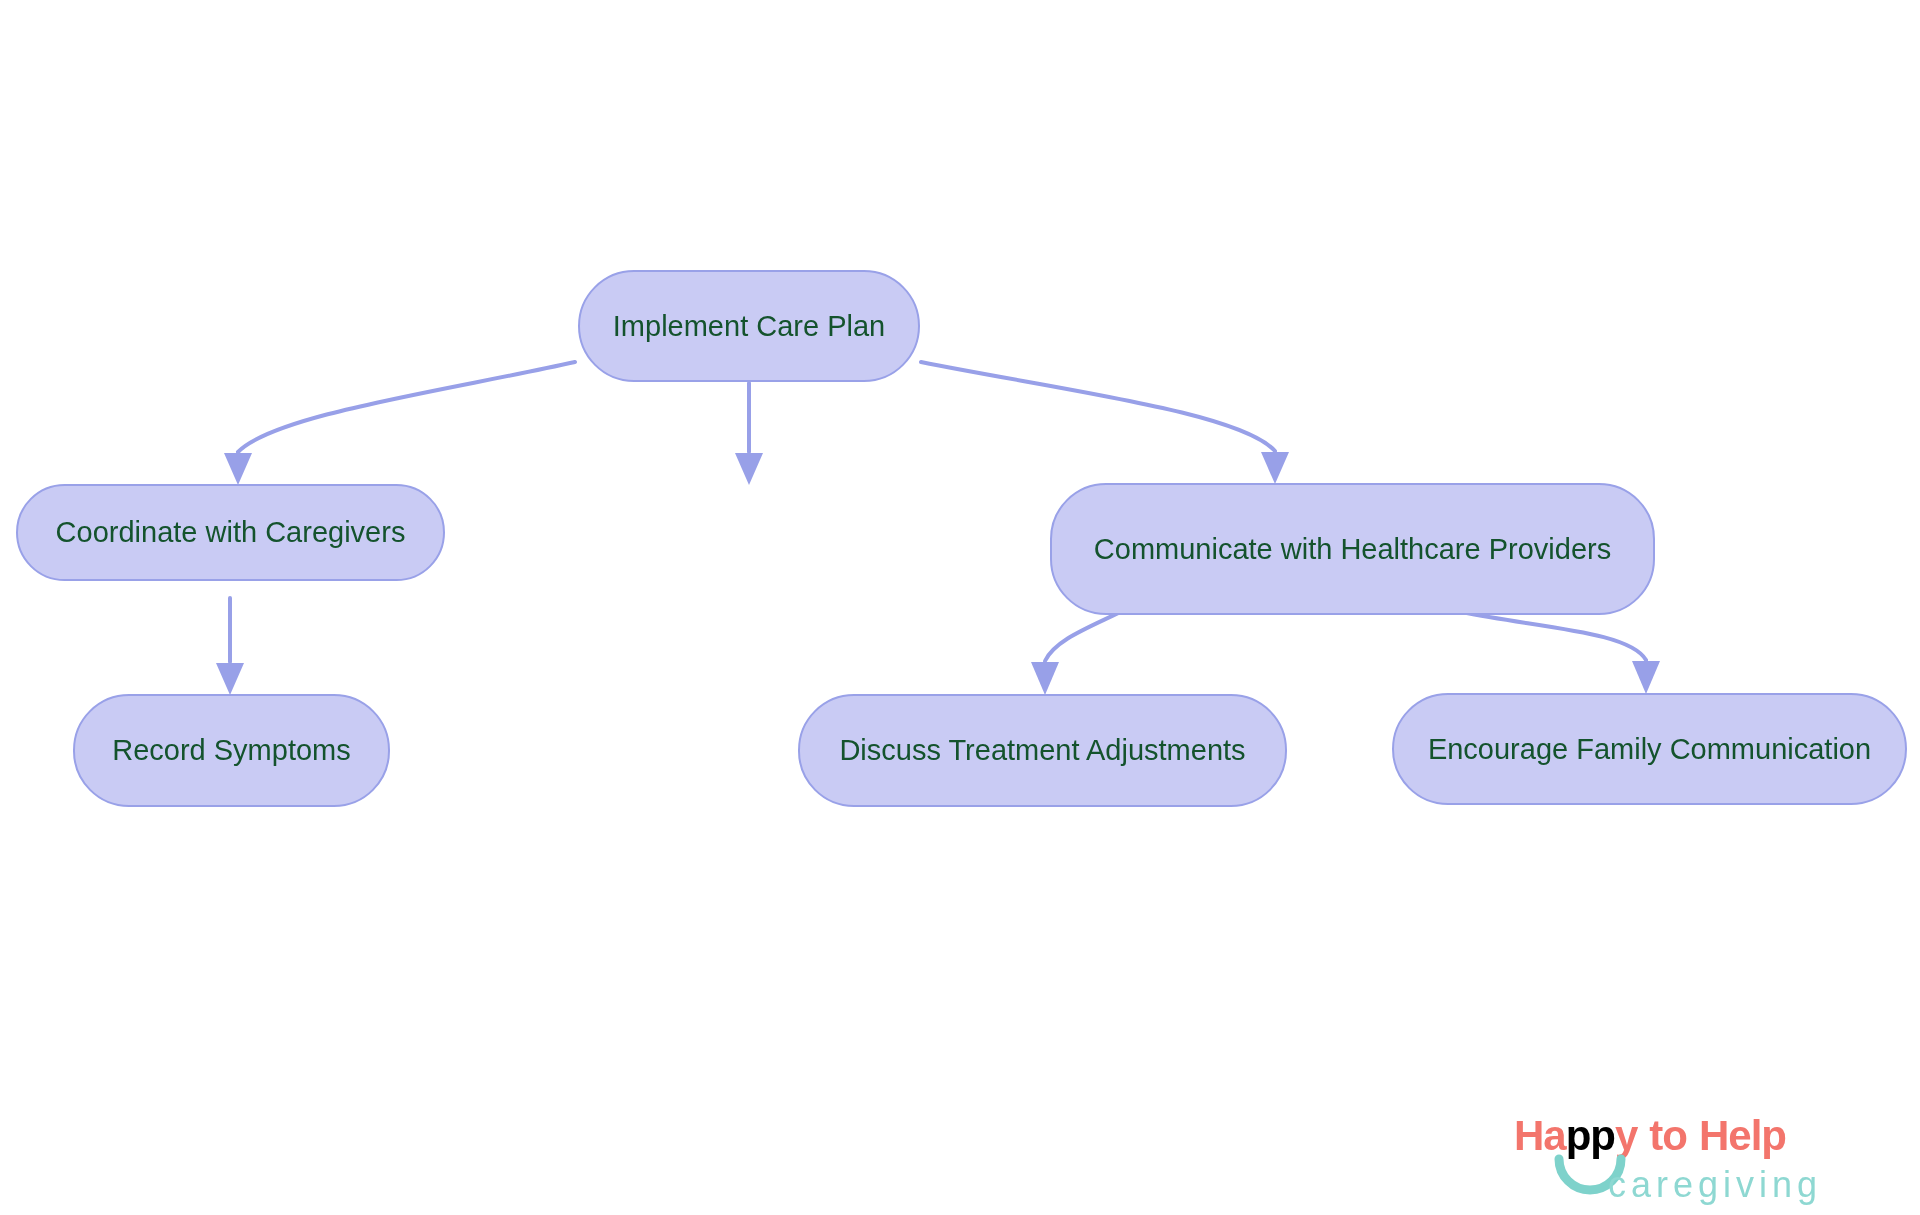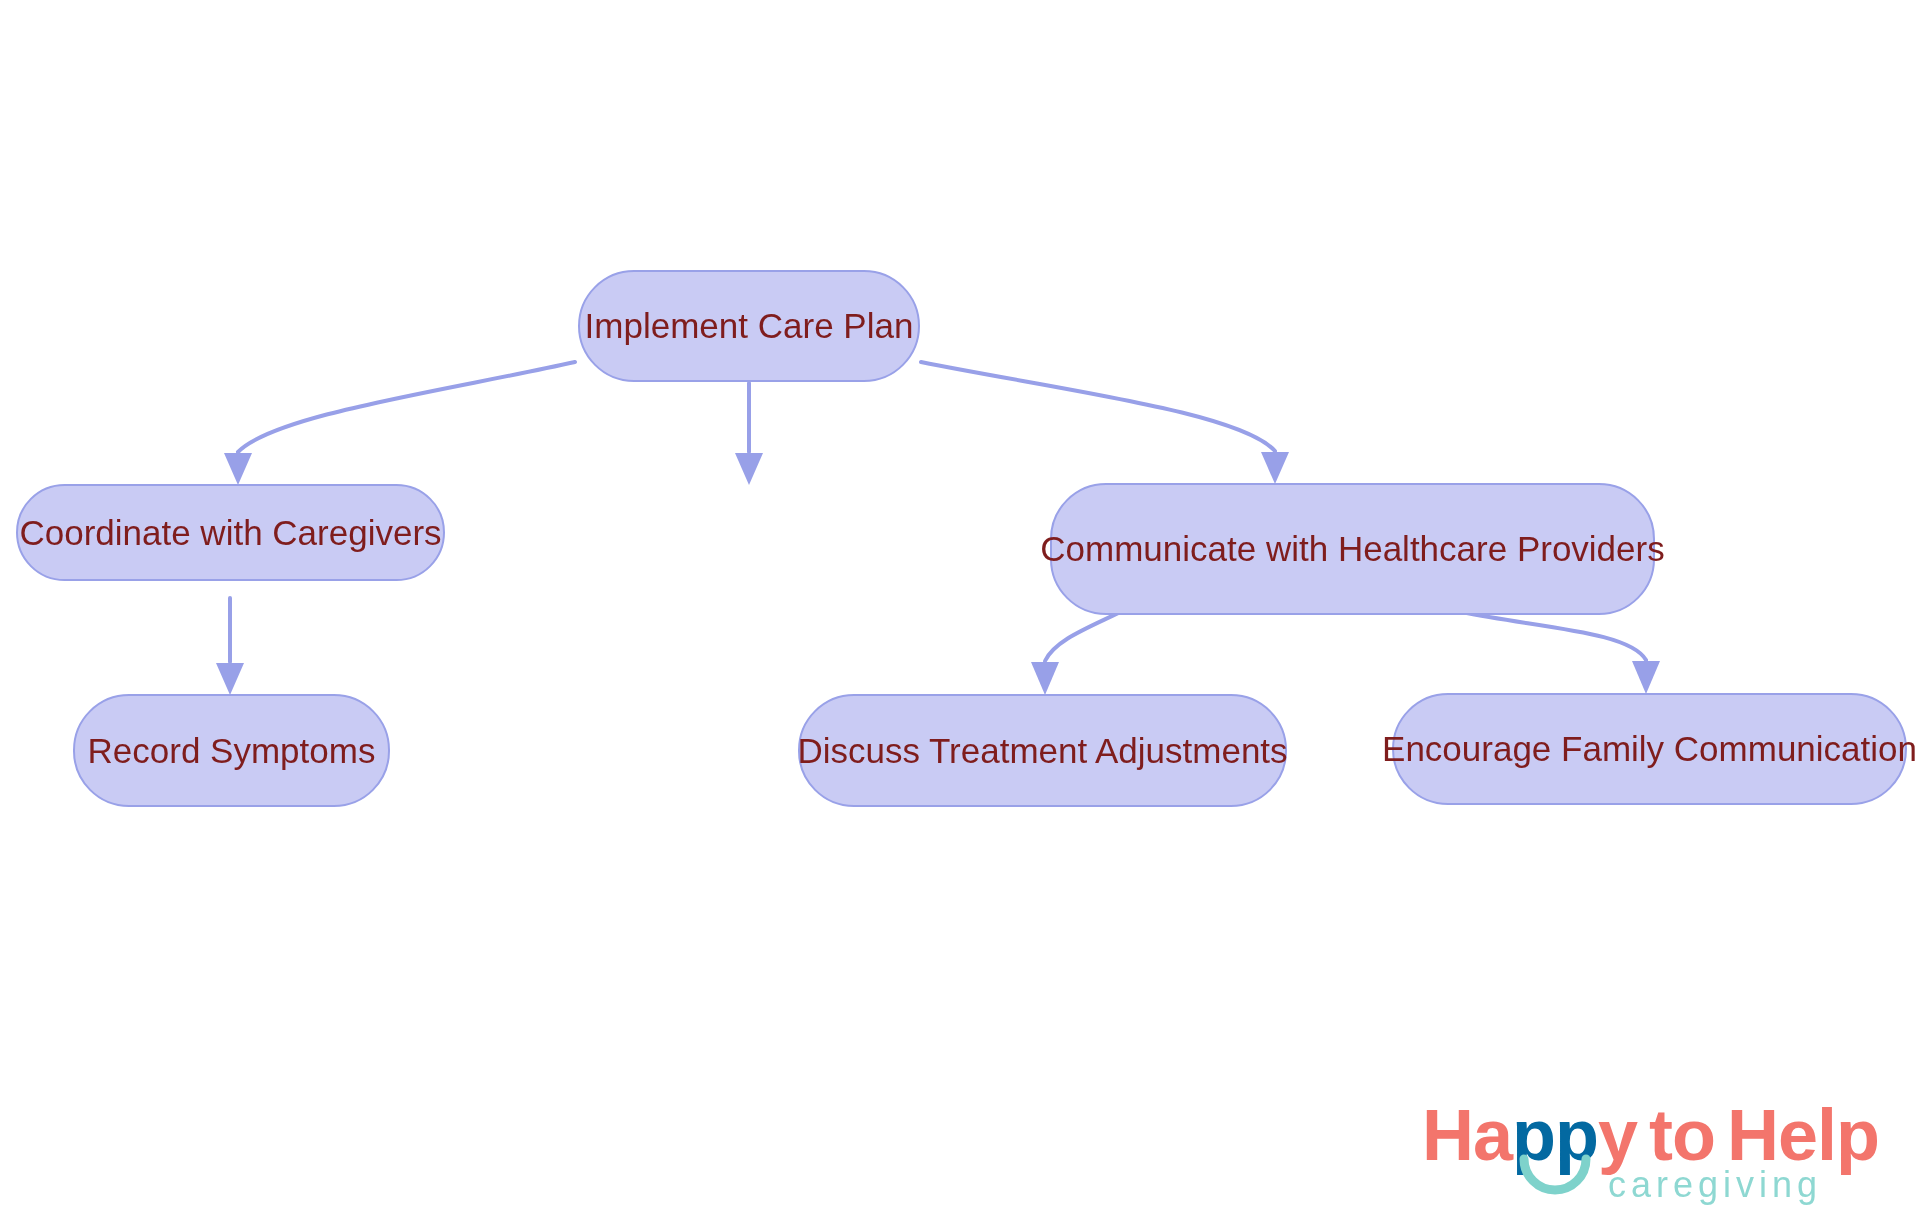--- a/index.html
+++ b/index.html
@@ -25,22 +25,22 @@
   .edge-arrow { fill: #98a0e8; stroke: none; }
   .node {
     position: absolute;
     box-sizing: border-box;
     background: #c9cbf4;
     border: 2px solid #99a1e8;
     border-radius: 56px;
     display: flex;
     align-items: center;
     justify-content: center;
-    color: #7f1d1d;
-    font-size: 35px;
+    color: #14532d;
+    font-size: 29px;
     font-weight: 500;
     white-space: nowrap;
     text-align: left;
   }
   .node-implement     { left: 578px;  top: 270px; width: 342px; height: 112px; }
   .node-coordinate    { left: 16px;   top: 484px; width: 429px; height: 97px; }
   .node-monitor       { left: 544px;  top: 484px; width: 411px; height: 113px; }
   .node-communicate   { left: 1050px; top: 483px; width: 605px; height: 132px; }
   .node-record        { left: 73px;   top: 694px; width: 317px; height: 113px; }
   .node-discuss       { left: 798px;  top: 694px; width: 489px; height: 113px; }
@@ -50,27 +50,28 @@
     position: absolute;
     left: 1422px;
     top: 1104px;
     width: 456px;
     height: 106px;
   }
   .logo-line1 {
     display: flex;
     align-items: baseline;
     font-weight: 700;
-    font-size: 72px;
+    font-size: 42px;
     line-height: 63px;
     color: #f3756c;
     letter-spacing: -1px;
+    justify-content: center;
   }
   .logo-coral { color: #f3756c; }
-  .logo-teal  { color: #0369a1; }
+  .logo-teal  { color: #000000; }
   .logo-space { margin-left: 12px; }
   .pp-wrap { position: relative; display: inline-block; }
   .smile-svg {
     position: absolute;
     left: 50%;
     transform: translateX(-50%);
     top: 49px;
     width: 74px;
     height: 46px;
   }

